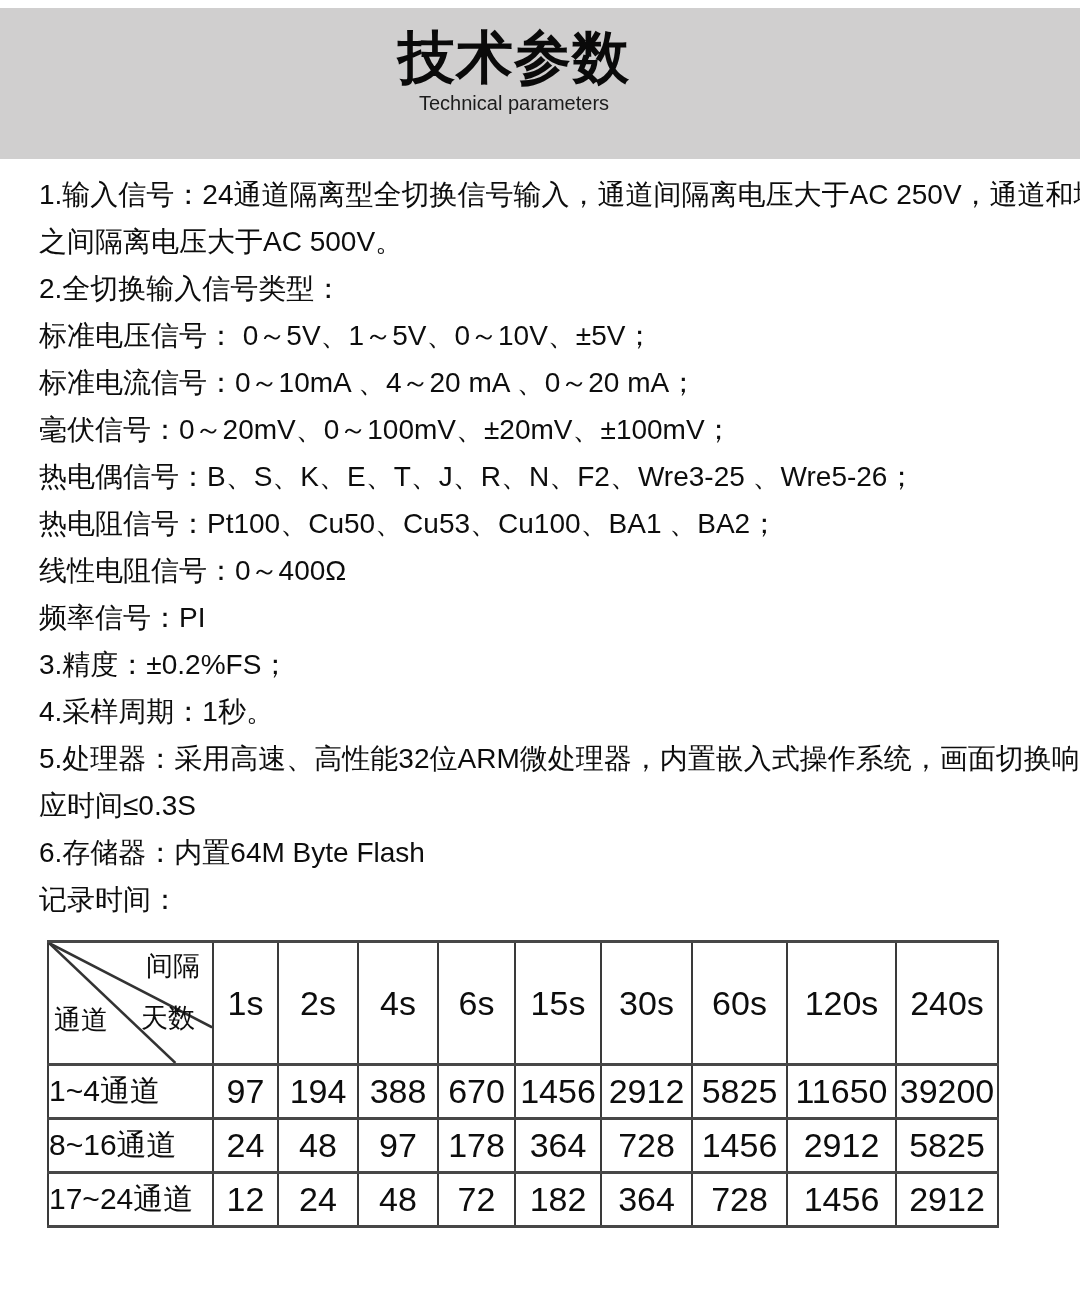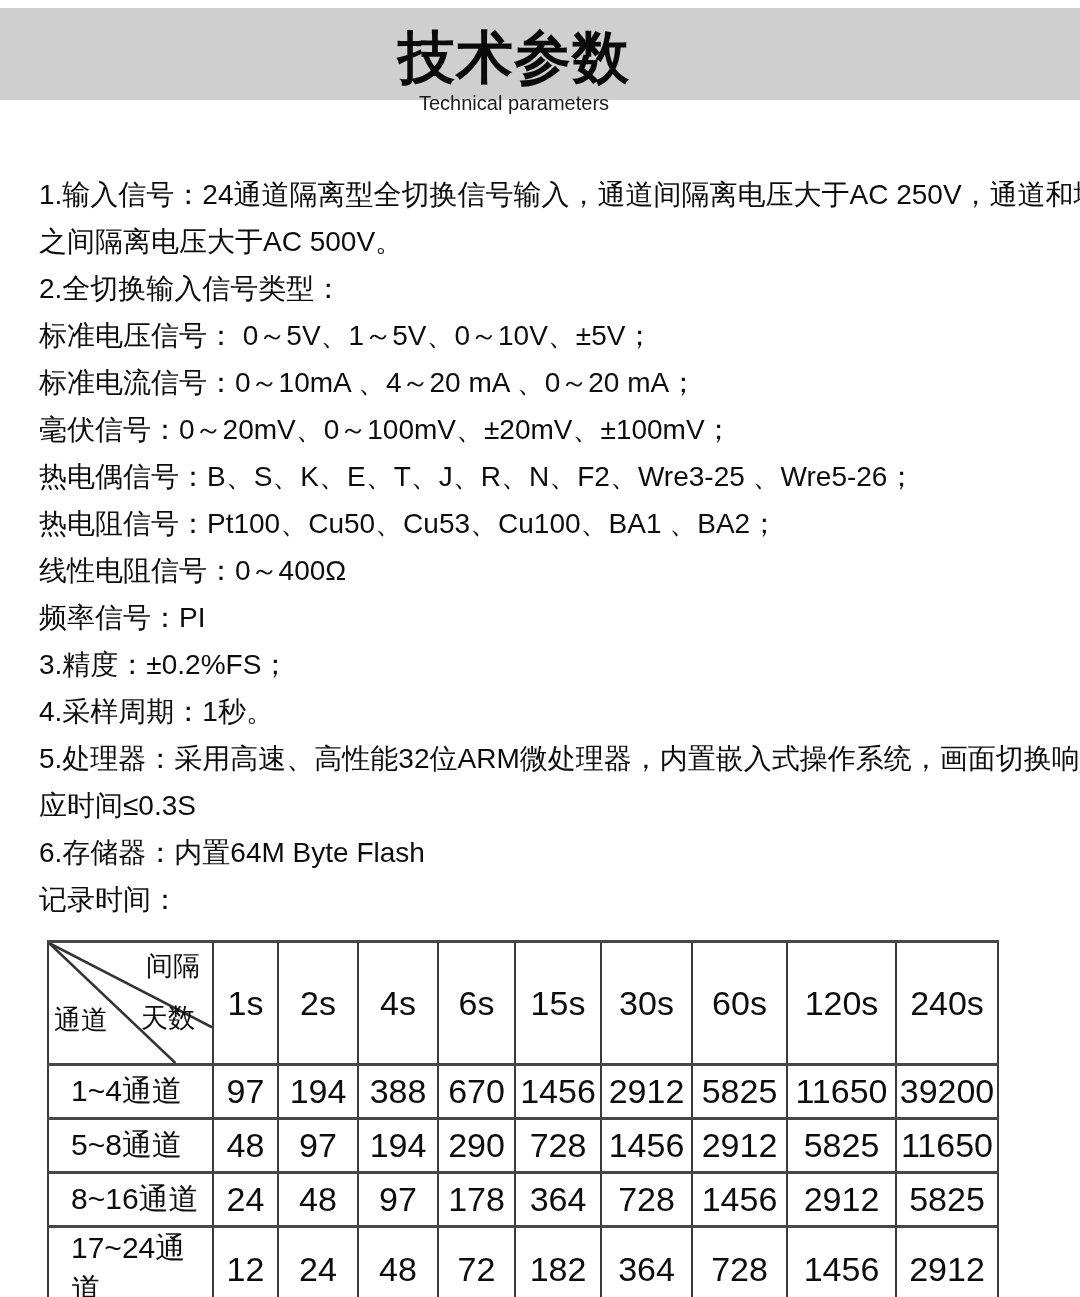--- a/index.html
+++ b/index.html
@@ -10,21 +10,21 @@
     background: #ffffff;
     color: #111111;
     font-family: "Liberation Sans", "DejaVu Sans", sans-serif;
     overflow: hidden;
   }
 
   
   .banner {
     position: absolute;
     top: 8px; left: 0;
-    width: 1080px; height: 92px;
+    width: 1080px; height: 151px;
     background: #d0cfcf;
   }
   .title-wrap {
     position: absolute;
     top: 0; left: 0; right: 52px;
     text-align: center;
   }
   .page-title {
     position: relative;
     margin-top: 18px;
@@ -70,21 +70,21 @@
     text-align: center;
     font-size: 34px;
     color: #0d0d0d;
     padding: 0;
     overflow: hidden;
   }
   .rec-table tr.hdr td { height: 114px; }
   .rec-table tr.data td { height: 51px; }
   .rec-table td.rowlabel {
     text-align: left;
-    padding-left: 22px;
+    padding-left: 0;
     font-size: 30px;
   }
   .corner-cell { position: relative; }
   .corner-inner {
     position: relative;
     width: 100%; height: 120px;
   }
   .corner-inner svg {
     position: absolute;
     top: 0; left: 0;
@@ -172,32 +172,20 @@
     <td>194</td>
     <td>388</td>
     <td>670</td>
     <td>1456</td>
     <td>2912</td>
     <td>5825</td>
     <td>11650</td>
     <td>39200</td>
   </tr>
   <tr class="data">
-    <td class="rowlabel">5~8通道</td>
-    <td>48</td>
-    <td>97</td>
-    <td>194</td>
-    <td>290</td>
-    <td>728</td>
-    <td>1456</td>
-    <td>2912</td>
-    <td>5825</td>
-    <td>11650</td>
-  </tr>
-  <tr class="data">
     <td class="rowlabel">8~16通道</td>
     <td>24</td>
     <td>48</td>
     <td>97</td>
     <td>178</td>
     <td>364</td>
     <td>728</td>
     <td>1456</td>
     <td>2912</td>
     <td>5825</td>

